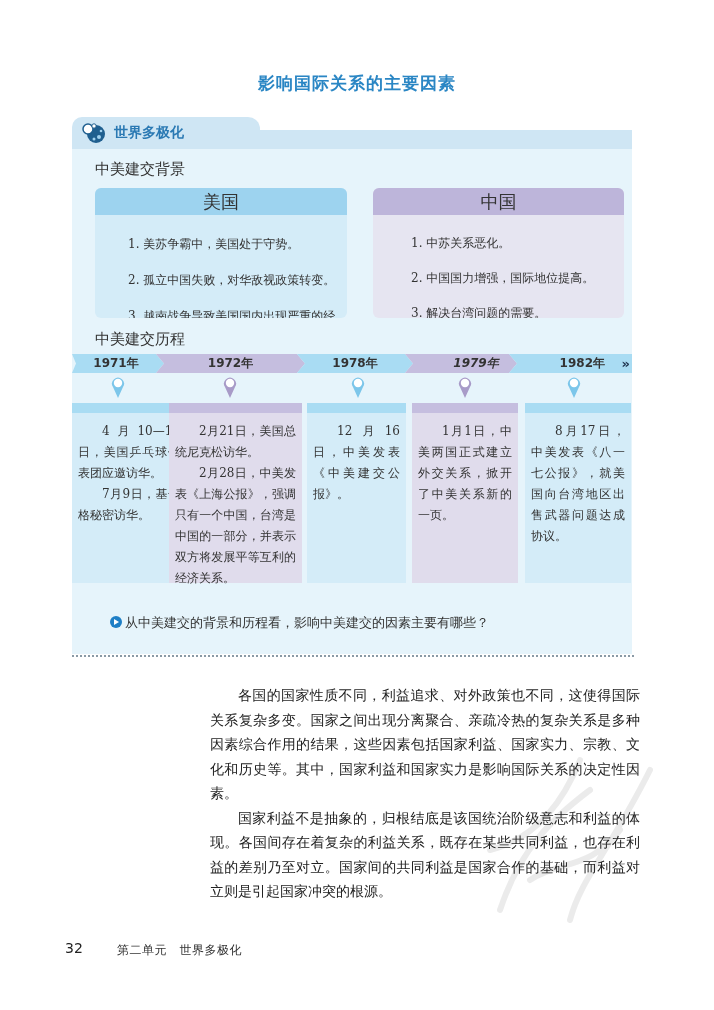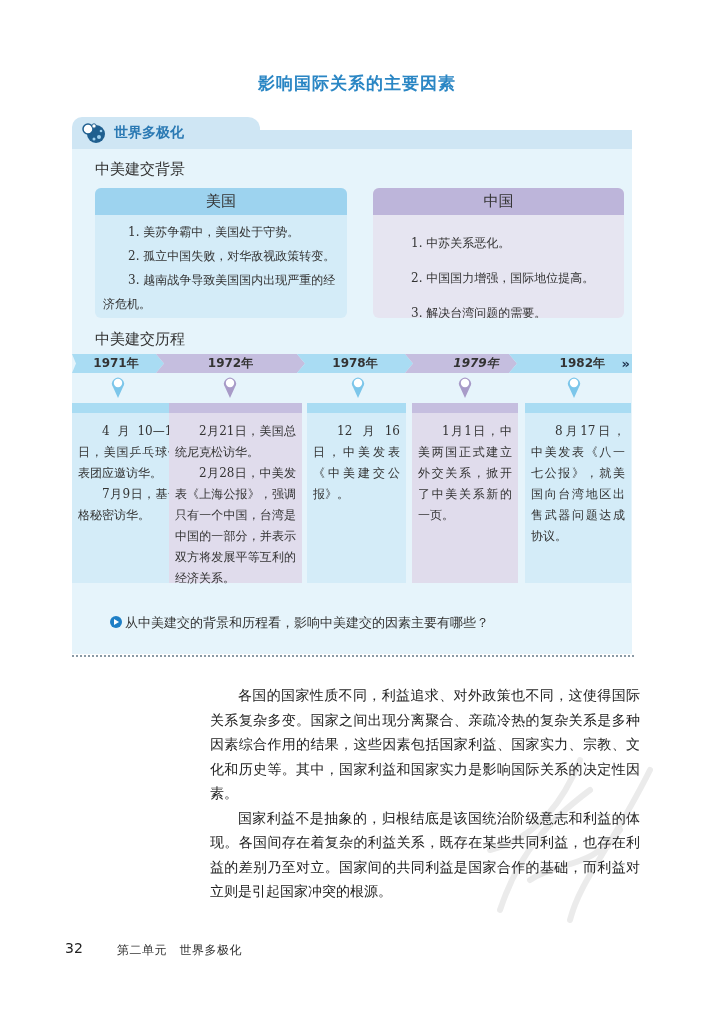--- a/index.html
+++ b/index.html
@@ -39,27 +39,27 @@
     position: absolute; font-size: 15px; color: #333;
     font-family: "DejaVu Sans", sans-serif;
   }
 
   .bg-card {
     position: absolute; top: 188px; height: 130px; border-radius: 6px; overflow: hidden;
   }
   .bg-card.usa { left: 95px; width: 252px; background: #d4ecf8; }
   .bg-card.china { left: 373px; width: 251px; background: #e6e5f1; }
   .bg-card-head {
-    height: 27px; line-height: 27px; text-align: center; font-size: 15px; color: #333;
+    height: 27px; line-height: 27px; text-align: center; font-size: 18px; color: #333;
     font-family: "DejaVu Sans", sans-serif;
   }
   .bg-card.usa .bg-card-head { background: #9dd3ef; }
   .bg-card.china .bg-card-head { background: #bdb5da; }
   .bg-card-body { padding: 5px 8px 0 8px; font-size: 12px; line-height: 24px; color: #333; }
-  .bg-card.usa .bg-card-body p { text-indent: 25px; }
+  .bg-card.usa .bg-card-body p { text-indent: 25px; margin-top: 12px; }
   .bg-card.china .bg-card-body p { padding-left: 30px; margin-top: 11px; }
 
   
   .timeline-bar { position: absolute; left: 72px; top: 354px; width: 560px; height: 19px; border-radius: 8px; }
   .tl-seg {
     position: absolute; top: 0; height: 19px; line-height: 19px; text-align: center;
     font-size: 12px; font-weight: bold; color: #333; font-family: "DejaVu Sans", sans-serif;
   }
   .tl-more {
     position: absolute; right: 2px; top: 0; height: 19px; line-height: 19px;

